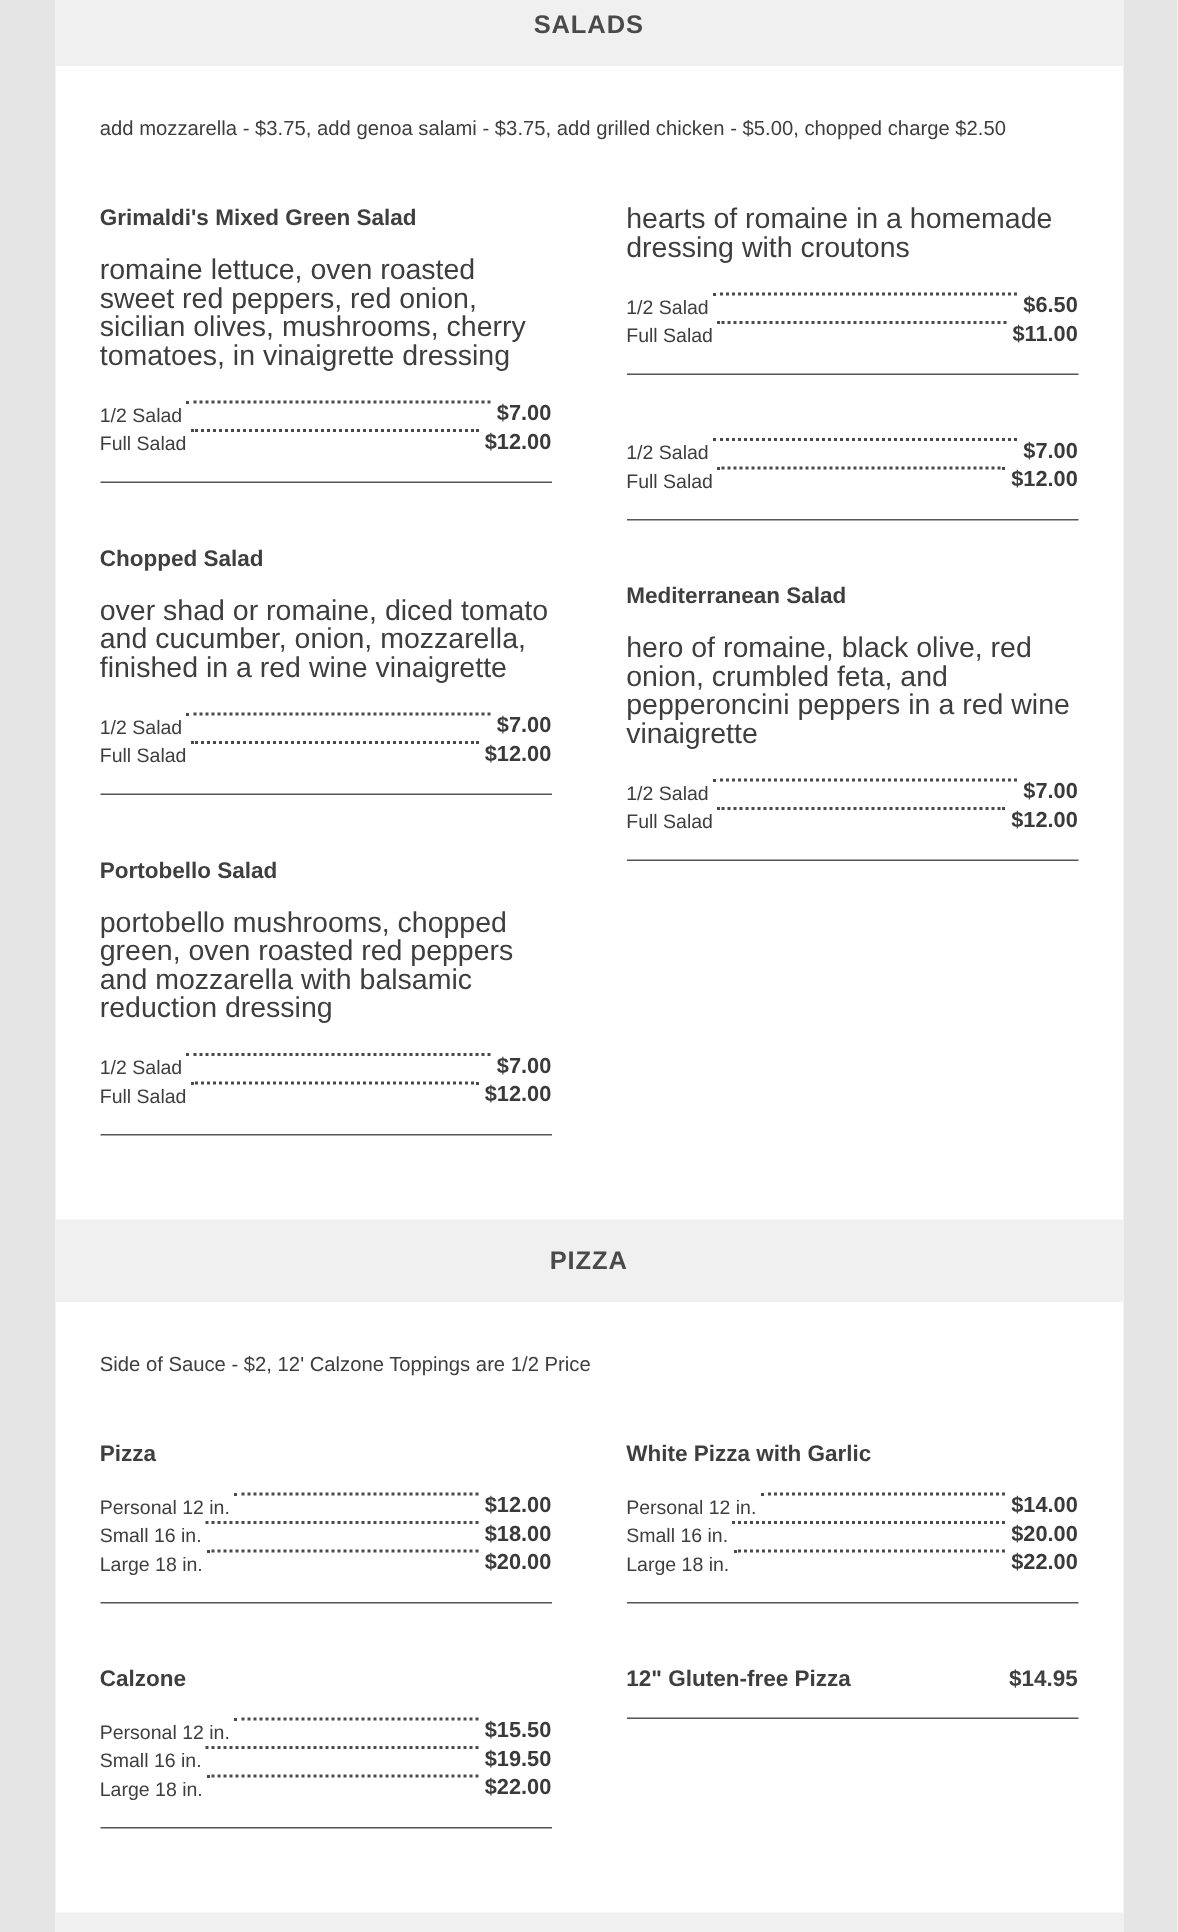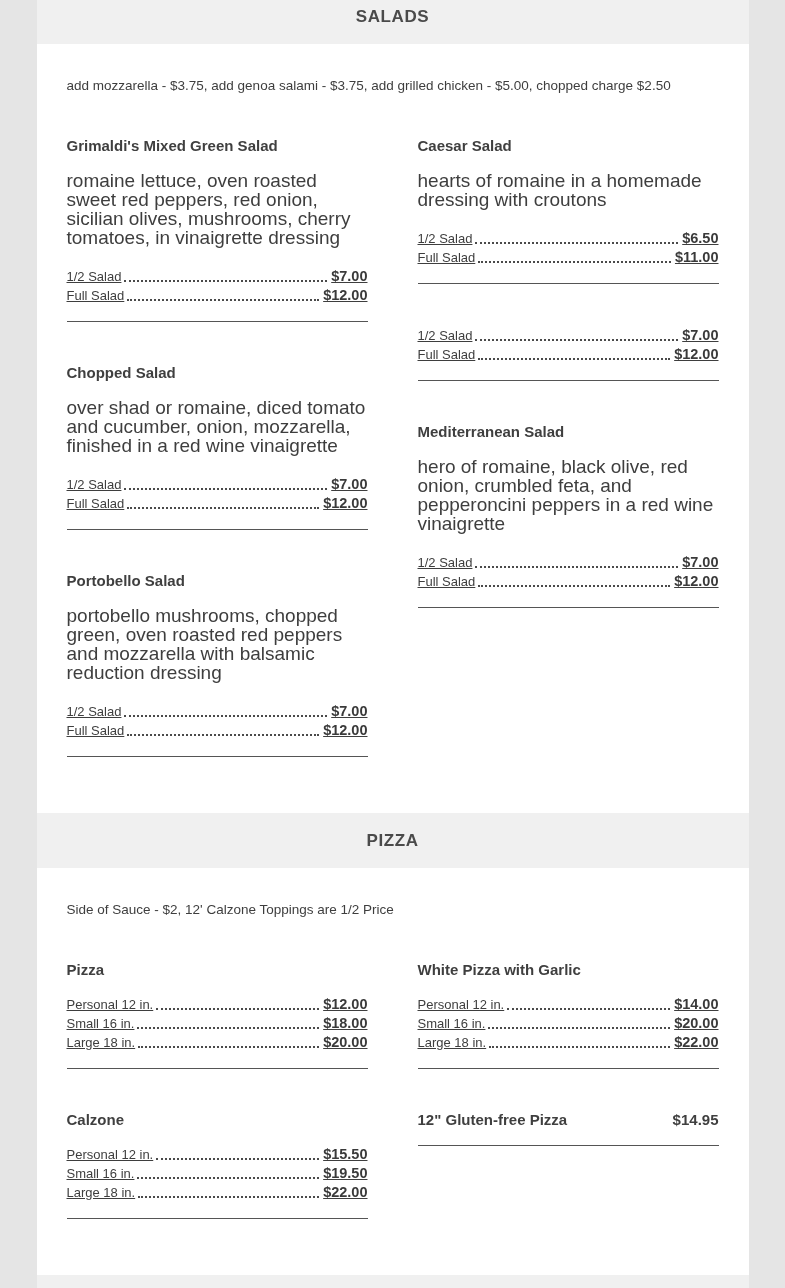--- a/index.html
+++ b/index.html
@@ -58,25 +58,24 @@
     white-space: nowrap;
   }
   .item-desc {
     font-size: 19px;
     line-height: 19px;
     color: #3e3e3e;
     margin: 0 0 20px;
   }
   .price-row {
     display: flex;
-    align-items: flex-end;
+    align-items: flex-start;
     font-size: 13px;
     line-height: 19px;
     color: #3e3e3e;
-    text-decoration: underline;
   }
   .price-label { white-space: nowrap; }
   .leader {
     flex: 1;
     border-bottom: 2px dotted #4a4a4a;
     margin: 0 4px 4px 3px;
     min-width: 20px;
   }
   .price-value {
     font-weight: 700;
@@ -155,23 +154,20 @@
                 <span class="price-label">Full Salad</span>
                 <span class="leader"></span>
                 <span class="price-value">$12.00</span>
               </div>
             </div>
             <div class="item-divider"></div>
           </article>
         </div>
         <div class="col">
           <article class="menu-item">
-            <div class="item-head">
-              <h3 class="item-name">Caesar Salad</h3>
-            </div>
             <p class="item-desc">hearts of romaine in a homemade dressing with croutons</p>
             <div class="price-list">
               <div class="price-row">
                 <span class="price-label">1/2 Salad</span>
                 <span class="leader"></span>
                 <span class="price-value">$6.50</span>
               </div>
               <div class="price-row">
                 <span class="price-label">Full Salad</span>
                 <span class="leader"></span>

